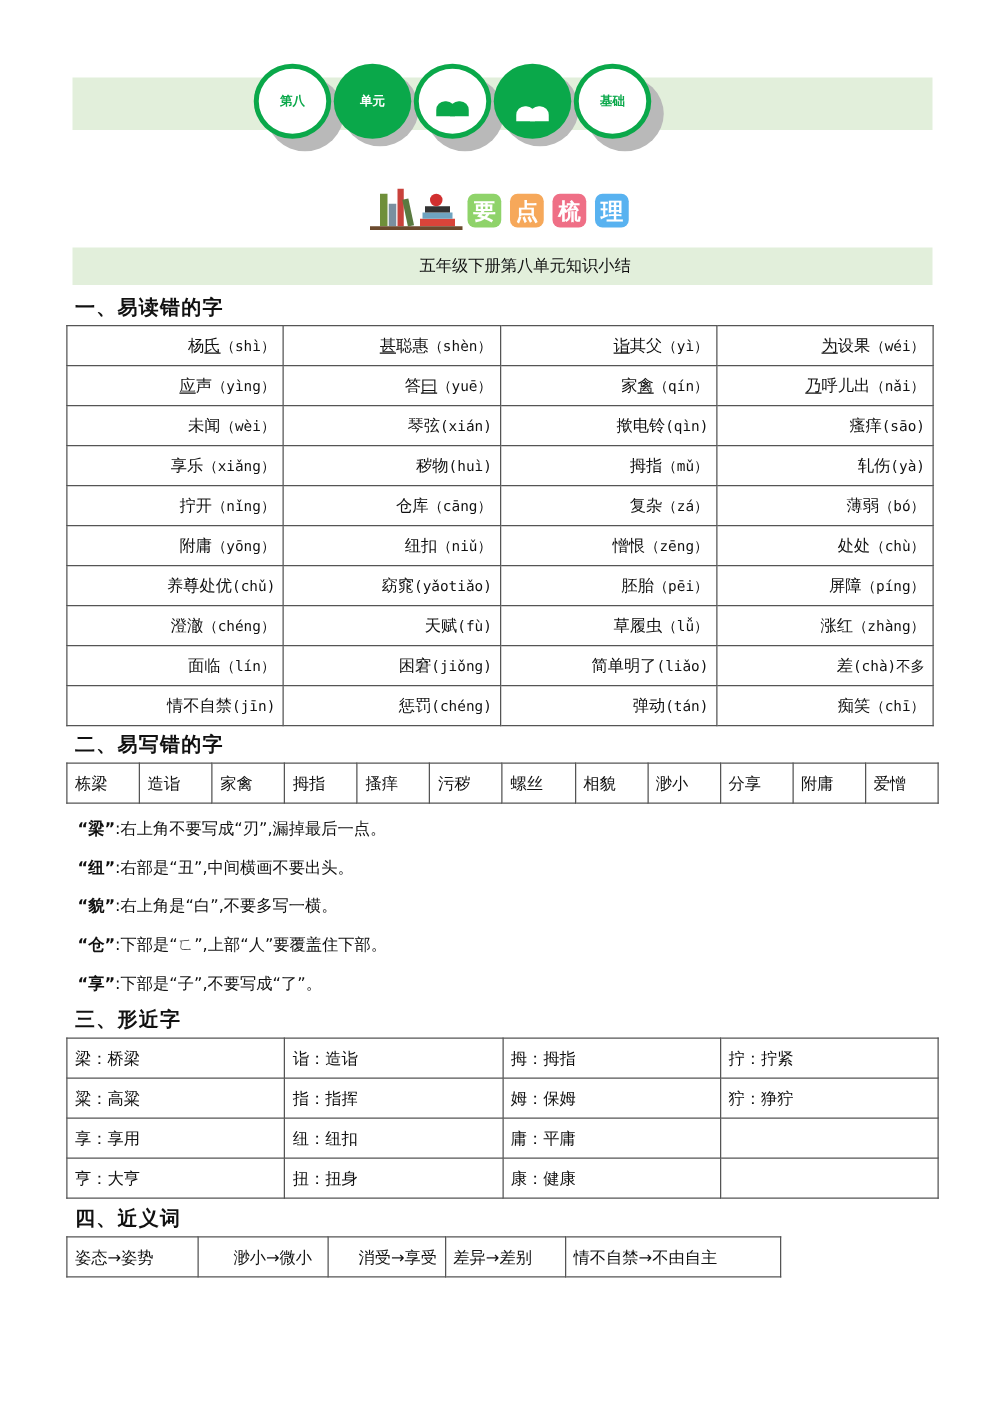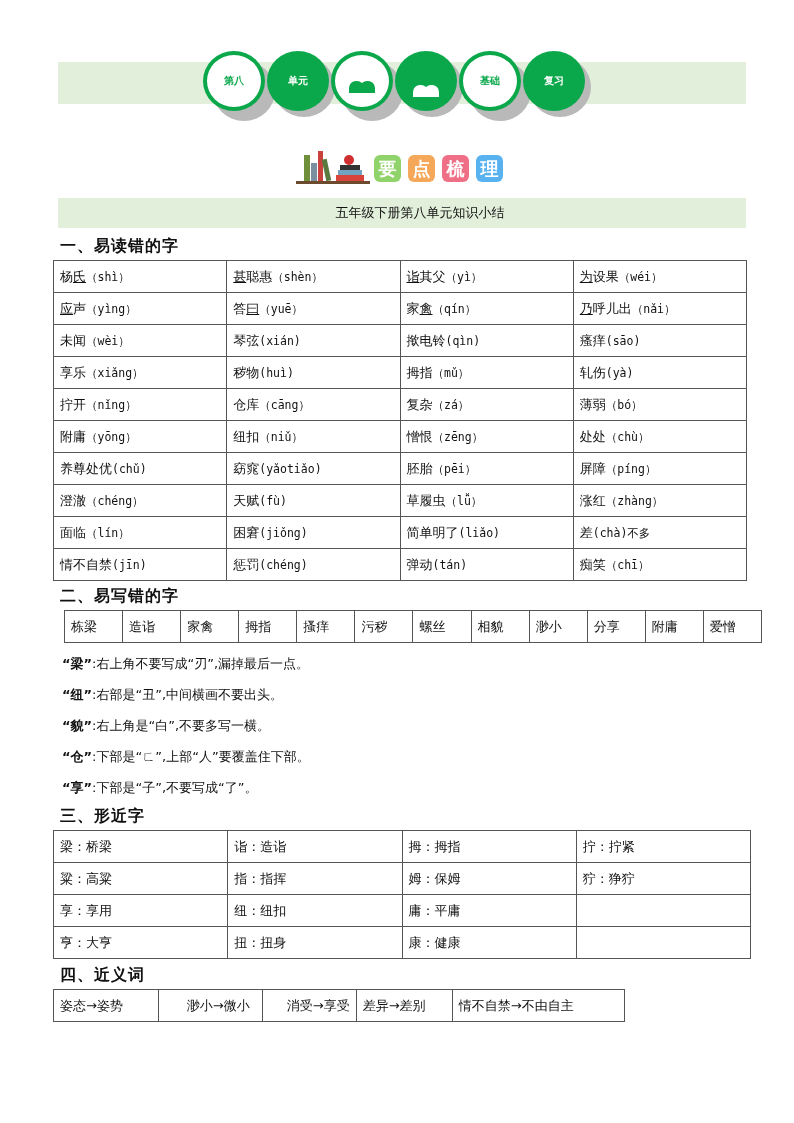--- a/index.html
+++ b/index.html
@@ -30,25 +30,25 @@
   .tile { width: 27px; height: 27px; border-radius: 6px; color: #fff; font-weight: bold; font-size: 18px; display: flex; align-items: center; justify-content: center; }
 
   
   .titlebar { position: absolute; left: 58px; top: 198px; width: 688px; height: 30px; background: #e2efdb; display: flex; align-items: center; justify-content: center; font-size: 13px; padding-left: 36px; }
 
   .section-heading { position: absolute; left: 60px; font-size: 16px; font-weight: bold; letter-spacing: 1px; }
 
   table { position: absolute; border-collapse: collapse; font-size: 13px; }
   td { border: 1.5px solid #555; padding: 0 6px; vertical-align: middle; white-space: nowrap; }
   .t1 { left: 53px; top: 260px; width: 694px; }
-  .t1 td { height: 32px; width: 25%; }
+  .t1 td { height: 32px; width: 25%; text-align: right; }
   .py { font-family: "DejaVu Sans Mono", "Liberation Mono", monospace; font-size: 11.5px; }
   .ul { text-decoration: underline; }
 
-  .t2 { left: 53px; top: 610px; width: 698px; margin-left: 11px; }
+  .t2 { left: 53px; top: 610px; width: 698px; }
   .t2 td { height: 32px; padding: 0 6px; }
 
   .notes { position: absolute; left: 62px; top: 648px; font-size: 13px; line-height: 31px; }
   .notes .q { font-weight: bold; }
 
   .t3 { left: 53px; top: 830px; width: 698px; }
   .t3 td { height: 32px; width: 25%; }
 
   .t4 { left: 53px; top: 989px; width: 572px; }
   .t4 td { height: 32px; }
@@ -66,23 +66,20 @@
         <span>单元</span>
       </div>
     <div class="badge outline" style="left:128px">
         <span class="cloud"></span>
       </div>
     <div class="badge filled" style="left:192px">
         <span class="cloud"></span>
       </div>
     <div class="badge outline" style="left:256px">
         <span>基础</span>
-      </div>
-    <div class="badge filled" style="left:320px">
-        <span>复习</span>
       </div>
   </div>
 </div>
 
 <div class="kp">
   <div class="shelf">
     <div class="bk" style="left:8px;width:6px;height:26px;background:#6f8f3a"></div>
     <div class="bk" style="left:15px;width:6px;height:18px;background:#7a8fa0"></div>
     <div class="bk" style="left:22px;width:5px;height:30px;background:#c9423c"></div>
     <div class="bk" style="left:28px;width:5px;height:22px;background:#5a7a40;transform:rotate(-12deg)"></div>

